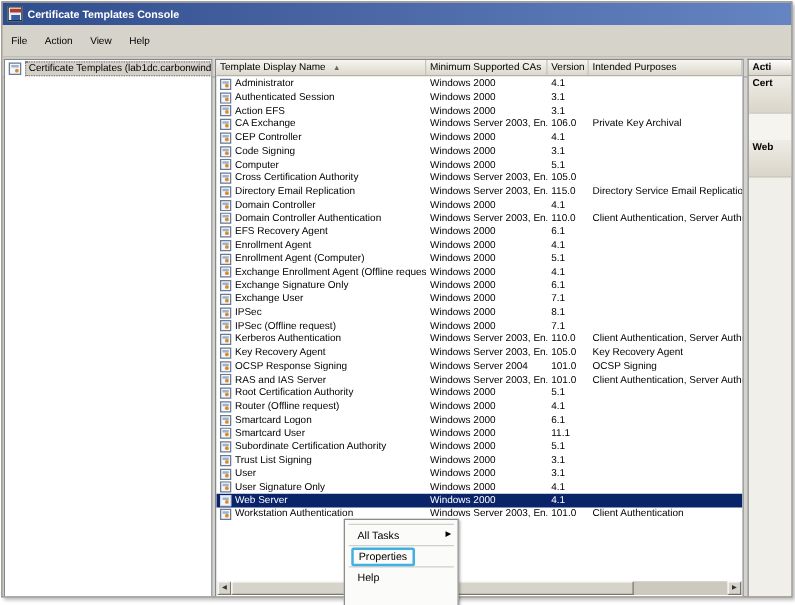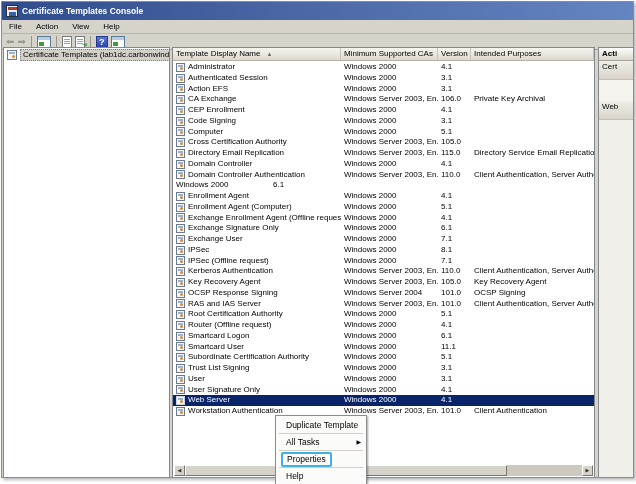--- a/index.html
+++ b/index.html
@@ -12,21 +12,21 @@
 
   
   .titlebar { height:18px; display:flex; align-items:center; gap:4px; padding-left:4px;
               background:linear-gradient(to right,#2f4c8c,#4a66a5 45%,#6584c2); }
   .titlebar .app-icon { width:12px; height:12px; background:#e9eef5; border:1px solid #233; position:relative; flex:0 0 auto; }
   .titlebar .app-icon:before { content:""; position:absolute; left:1px; top:1px; width:9px; height:3px; background:#b23a2e; }
   .titlebar .app-icon:after { content:""; position:absolute; left:2px; top:6px; width:7px; height:4px; background:#3a5ea8; }
   .titlebar .title { color:#fff; font-weight:bold; font-size:8.5px; }
 
   
-  .menubar { height:14px; display:flex; align-items:center; background:#d6d3ca; border-bottom:1px solid #b9b5aa; }
+  .menubar { height:26px; display:flex; align-items:center; background:#d6d3ca; border-bottom:1px solid #b9b5aa; }
   .menubar .menu-btn { padding:0 7px; line-height:12px; cursor:default; }
 
   
   .toolbar { height:16px; display:flex; align-items:center; gap:3px; padding-left:4px;
              background:#d6d3ca; border-bottom:1px solid #a9a59a; }
   .tb-sep { width:1px; height:12px; background:#9a958c; margin:0 2px; }
   .nav-arrow { font-size:10px; line-height:12px; color:#9a9890; }
   .tb-icon { width:14px; height:12px; position:relative; }
   .win-ico { background:#fff; border:1px solid #5a7a9a; }
   .win-ico:before { content:""; position:absolute; left:0; top:0; right:0; height:3px; background:#b8cbe0; }
@@ -69,21 +69,21 @@
   .sb-btn { width:11px; height:11px; background:#d6d3ca; border:1px solid; border-color:#fff #7a766c #7a766c #fff;
             font-size:5px; line-height:9px; text-align:center; color:#333; flex:0 0 auto; }
   .sb-track { position:relative; flex:1; }
   .sb-thumb { position:absolute; left:0; top:0; width:322px; height:11px; background:#d6d3ca;
               border:1px solid; border-color:#fff #7a766c #7a766c #fff; }
 
   .actions-pane { position:absolute; left:596px; top:45px; width:37px; height:431px;
                   background:#f1efe9; border:1px solid #84878e; border-right:none; overflow:hidden; white-space:nowrap; }
   .ap-header { height:13px; font-weight:bold; padding:1px 12px 0 3px;
                background:linear-gradient(#fdfdfb,#d9d6cc); border-bottom:1px solid #a6a39a; }
-  .ap-section { height:19px; font-weight:normal; padding:1px 16px 0 3px;
+  .ap-section { height:30px; font-weight:bold; padding:1px 16px 0 3px;
                 background:linear-gradient(#efede6,#d9d5ca); border-bottom:1px solid #c2bfb4; }
   .ap-gap { height:21px; background:#f5f4ef; }
 
   
   .context-menu { position:absolute; left:275px; top:415px; width:92px; height:70px; z-index:10;
                   background:#fbfbf9; border:1px solid #8c8c8c;
                   box-shadow:1px 1px 2px rgba(0,0,0,.35); padding-top:2px; }
   .cm-item { height:14px; line-height:14px; padding-left:10px; position:relative; font-size:8.5px; }
   .cm-sep { height:1px; background:#d2cfc8; margin:1px 3px; }
   .cm-arrow { position:absolute; right:5px; top:0; font-size:6px; }
@@ -174,21 +174,21 @@
             <span class="tpl-ico"></span>
             <span>CA Exchange</span>
           </div>
           <div class="cell c-ca">Windows Server 2003, En...</div>
           <div class="cell c-ver">106.0</div>
           <div class="cell c-purp">Private Key Archival</div>
         </div>
         <div class="row">
           <div class="cell c-name">
             <span class="tpl-ico"></span>
-            <span>CEP Enrollment</span>
+            <span>CEP Controller</span>
           </div>
           <div class="cell c-ca">Windows 2000</div>
           <div class="cell c-ver">4.1</div>
           <div class="cell c-purp"></div>
         </div>
         <div class="row">
           <div class="cell c-name">
             <span class="tpl-ico"></span>
             <span>Code Signing</span>
           </div>
@@ -235,20 +235,24 @@
         <div class="row">
           <div class="cell c-name">
             <span class="tpl-ico"></span>
             <span>Domain Controller Authentication</span>
           </div>
           <div class="cell c-ca">Windows Server 2003, En...</div>
           <div class="cell c-ver">110.0</div>
           <div class="cell c-purp">Client Authentication, Server Authentication</div>
         </div>
         <div class="row">
+          <div class="cell c-name">
+            <span class="tpl-ico"></span>
+            <span>EFS Recovery Agent</span>
+          </div>
           <div class="cell c-ca">Windows 2000</div>
           <div class="cell c-ver">6.1</div>
           <div class="cell c-purp"></div>
         </div>
         <div class="row">
           <div class="cell c-name">
             <span class="tpl-ico"></span>
             <span>Enrollment Agent</span>
           </div>
           <div class="cell c-ca">Windows 2000</div>
@@ -448,23 +452,20 @@
   <div class="actions-pane">
     <div class="ap-header">Acti</div>
     <div class="ap-section">Cert</div>
     <div class="ap-gap"></div>
     <div class="ap-section">Web</div>
   </div>
 
 </div>
 
 <div class="context-menu">
-  <div class="cm-item">
-    <span>Duplicate Template</span>
-  </div>
   <div class="cm-sep"></div>
   <div class="cm-item">
     <span>All Tasks</span>
     <span class="cm-arrow">▶</span>
   </div>
   <div class="cm-sep"></div>
   <div class="cm-item bold">
     <span class="hl">Properties</span>
   </div>
   <div class="cm-sep"></div>

